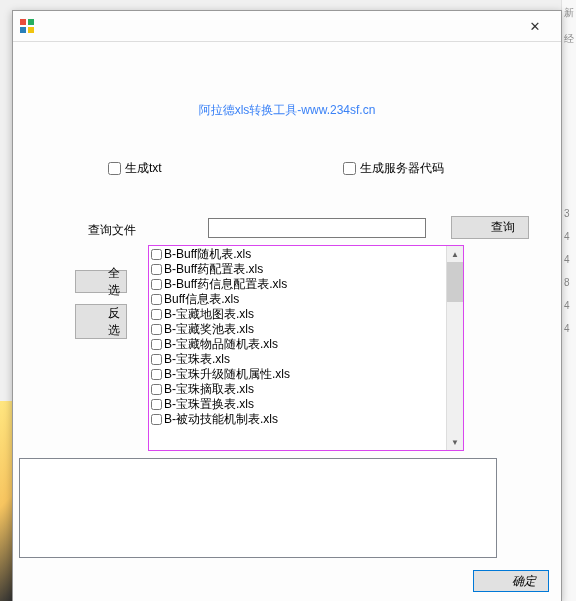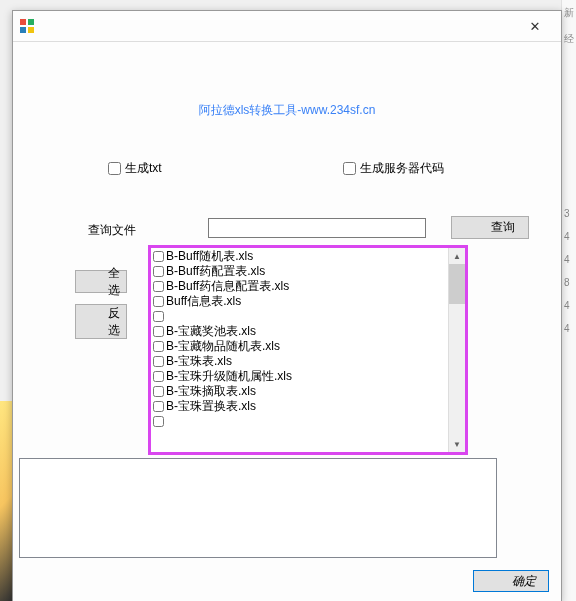--- a/index.html
+++ b/index.html
@@ -102,21 +102,21 @@
     .btn-query { left: 438px; top: 174px; width: 78px; height: 23px; }
     .btn-selall { left: 62px; top: 228px; width: 52px; height: 23px; }
     .btn-invert { left: 62px; top: 262px; width: 52px; height: 35px; }
 
     .listbox {
       position: absolute;
       left: 135px;
       top: 203px;
       width: 314px;
       height: 204px;
-      border: 3px solid #d946ef;
+      border: 1px solid #d946ef;
       background: #fff;
       overflow: hidden;
     }
     .list-inner {
       padding: 1px 0;
     }
     .list-item {
       display: flex;
       align-items: center;
       height: 15px;
@@ -265,20 +265,21 @@
           <label class="list-item">
             <input type="checkbox" style="">
             <span>B-Buff药信息配置表.xls</span>
           </label>
           <label class="list-item">
             <input type="checkbox" style="">
             <span>Buff信息表.xls</span>
           </label>
           <label class="list-item">
             <input type="checkbox" style="">
+            <span>B-宝藏地图表.xls</span>
           </label>
           <label class="list-item">
             <input type="checkbox" style="">
             <span>B-宝藏奖池表.xls</span>
           </label>
           <label class="list-item">
             <input type="checkbox" style="">
             <span>B-宝藏物品随机表.xls</span>
           </label>
           <label class="list-item">
@@ -292,20 +293,21 @@
           <label class="list-item">
             <input type="checkbox" style="">
             <span>B-宝珠摘取表.xls</span>
           </label>
           <label class="list-item">
             <input type="checkbox" style="">
             <span>B-宝珠置换表.xls</span>
           </label>
           <label class="list-item">
             <input type="checkbox" style="">
+            <span>B-被动技能机制表.xls</span>
           </label>
         </div>
       <div class="list-scrollbar">
         <div class="scroll-btn" style="top:0">▲</div>
         <div class="scroll-thumb"></div>
         <div class="scroll-btn" style="bottom:0">▼</div>
       </div>
     </div>
 
     <div class="log-area"></div>

